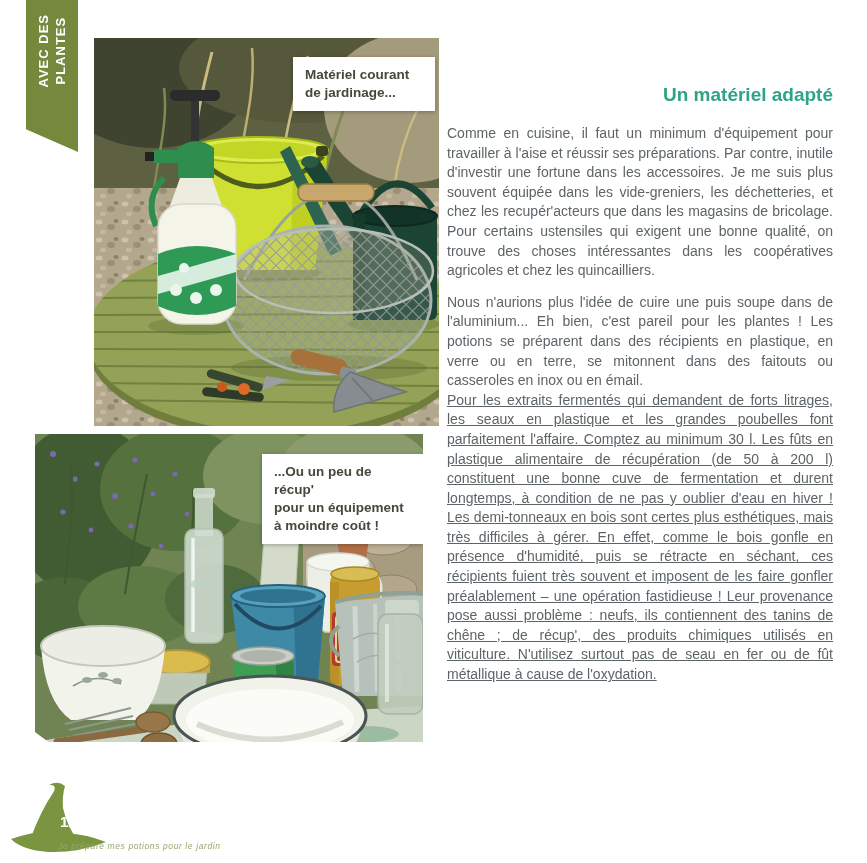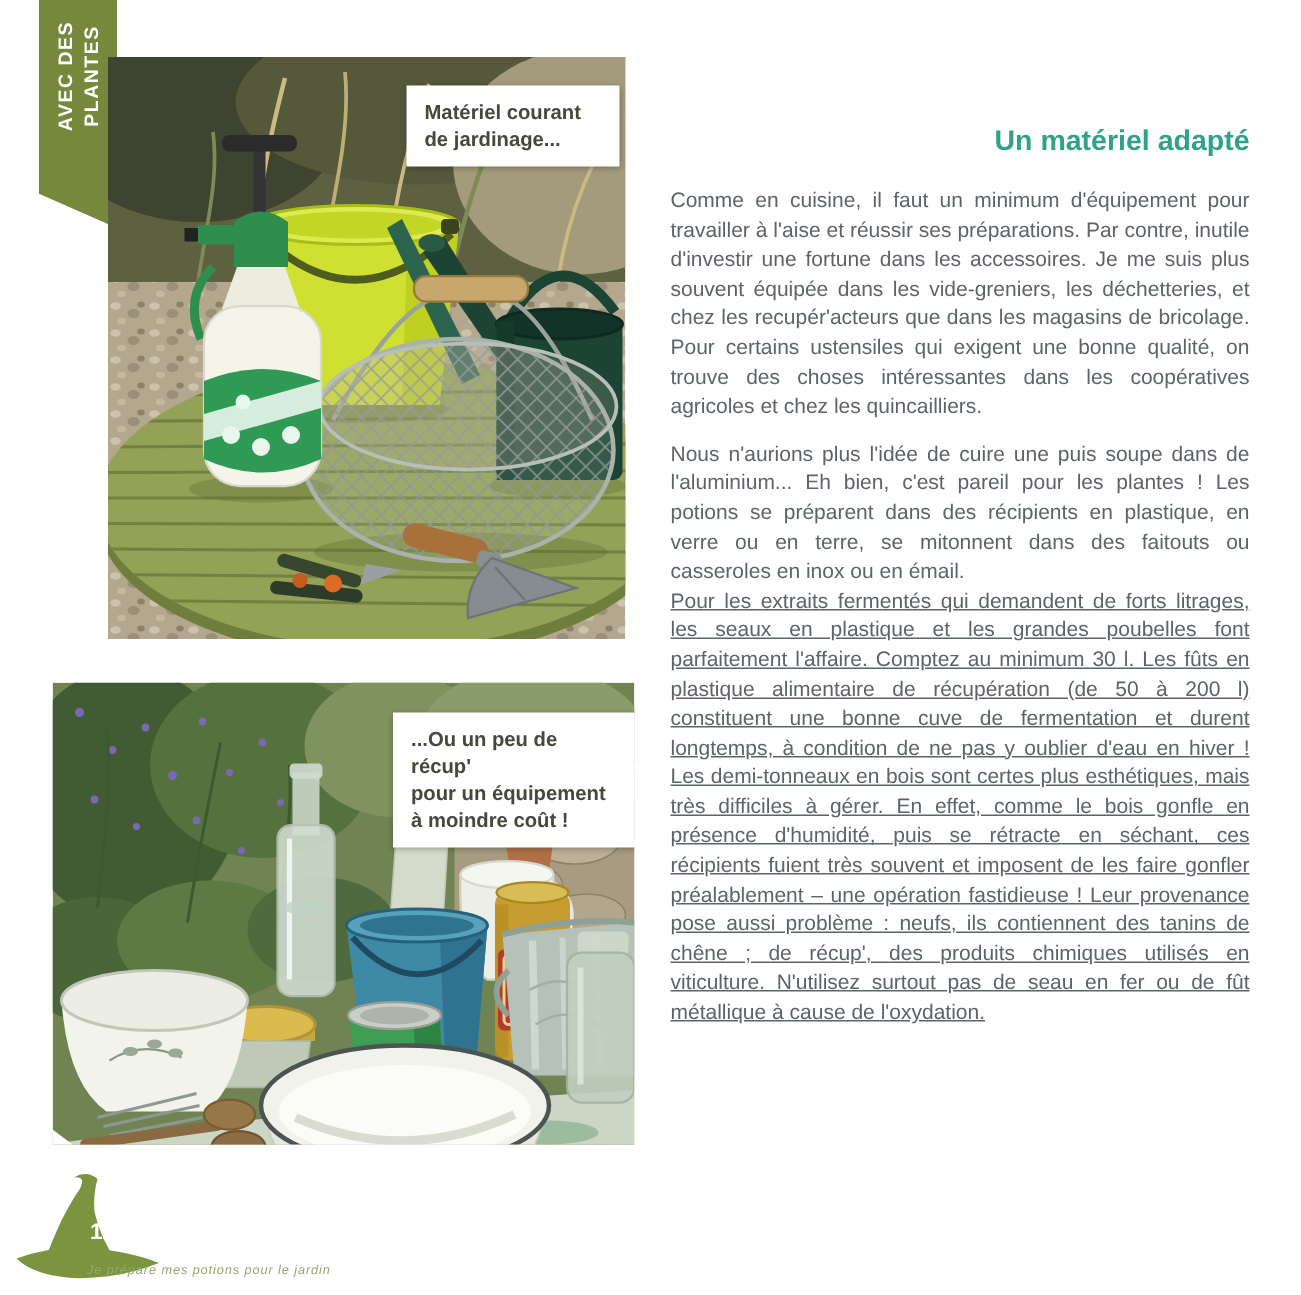--- a/index.html
+++ b/index.html
@@ -8,22 +8,22 @@
 
   
   .ribbon{position:absolute;left:26px;top:0;width:52px;height:152px;background:#75883c;
           clip-path:polygon(0 0,100% 0,100% 100%,0 85%);display:flex;align-items:flex-start;justify-content:center;}
   .ribbon-label{writing-mode:vertical-rl;transform:rotate(180deg);color:#ffffff;font-weight:bold;
           font-size:13px;line-height:17px;letter-spacing:1px;white-space:pre-line;margin-top:14px;text-align:center;}
 
   
   .photo{position:absolute;overflow:hidden;}
   .photo svg{display:block;}
-  .photo1{left:72px;top:38px;width:345px;height:388px;}
-  .photo2{left:35px;top:455px;width:388px;height:308px;}
+  .photo1{left:94px;top:38px;width:345px;height:388px;}
+  .photo2{left:35px;top:434px;width:388px;height:308px;}
 
   .caption{position:absolute;background:#ffffff;box-shadow:0 1px 4px rgba(0,0,0,.28);
            color:#45483a;font-size:13.5px;line-height:18px;font-weight:600;
            padding:9px 12px;white-space:pre-line;}
   .caption1{left:199px;top:19px;width:118px;}
   .caption2{left:227px;top:20px;width:140px;}
 
   
   .column{position:absolute;left:447px;top:84px;width:386px;color:#5d6468;}
   .h-teal{margin:0 0 18px 0;color:#2fa287;font-size:19px;line-height:22px;font-weight:bold;text-align:right;}

